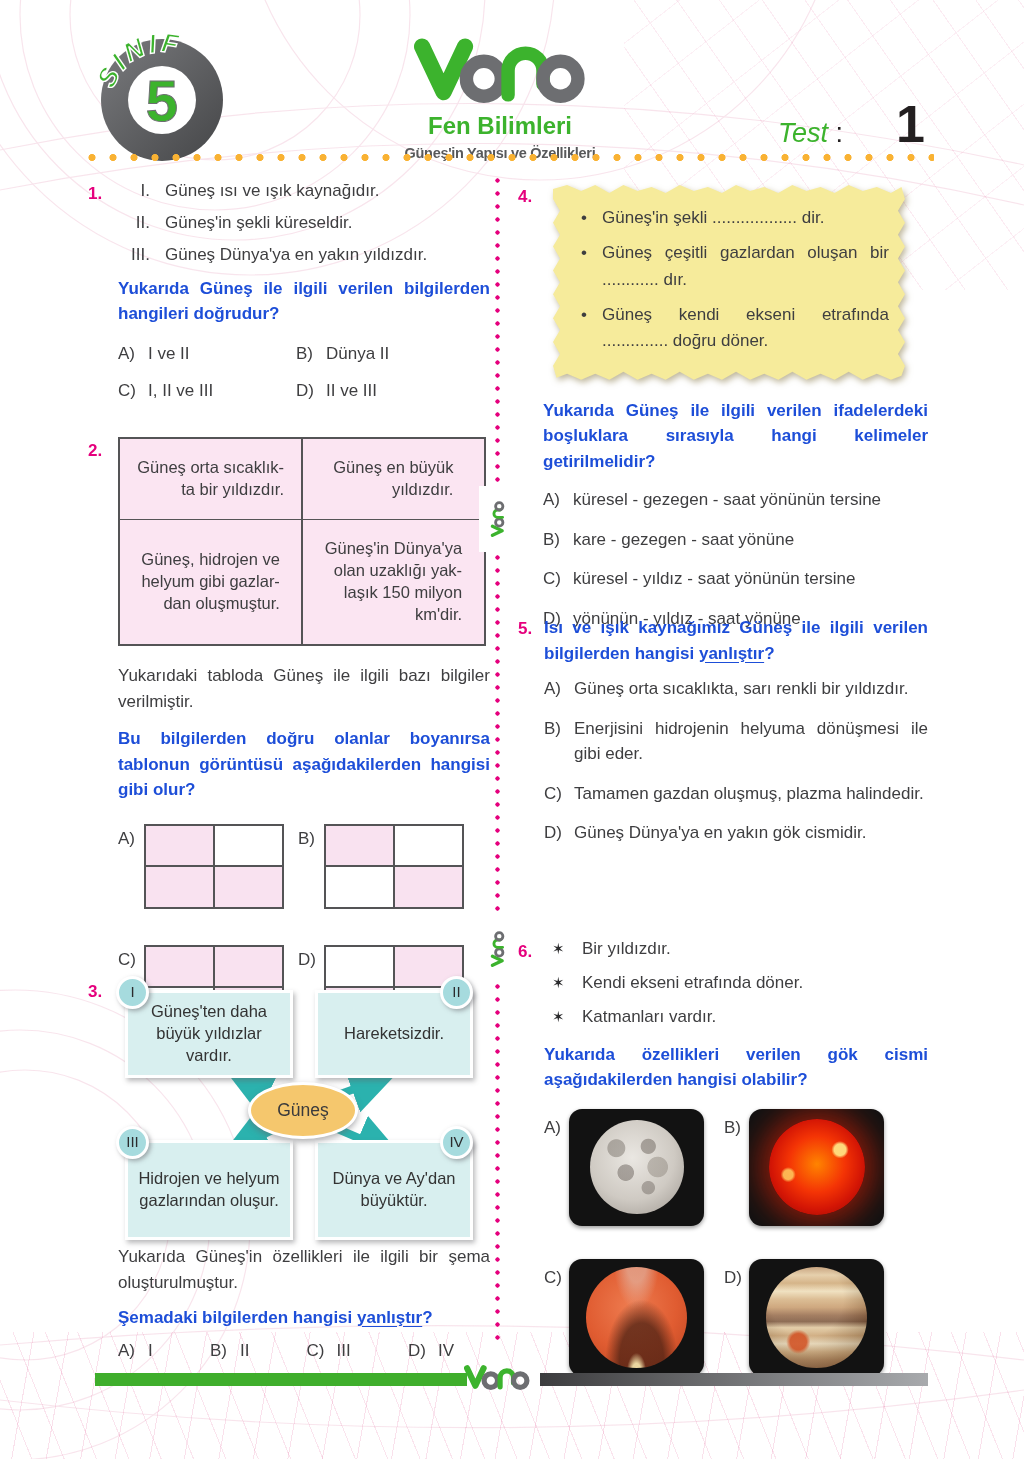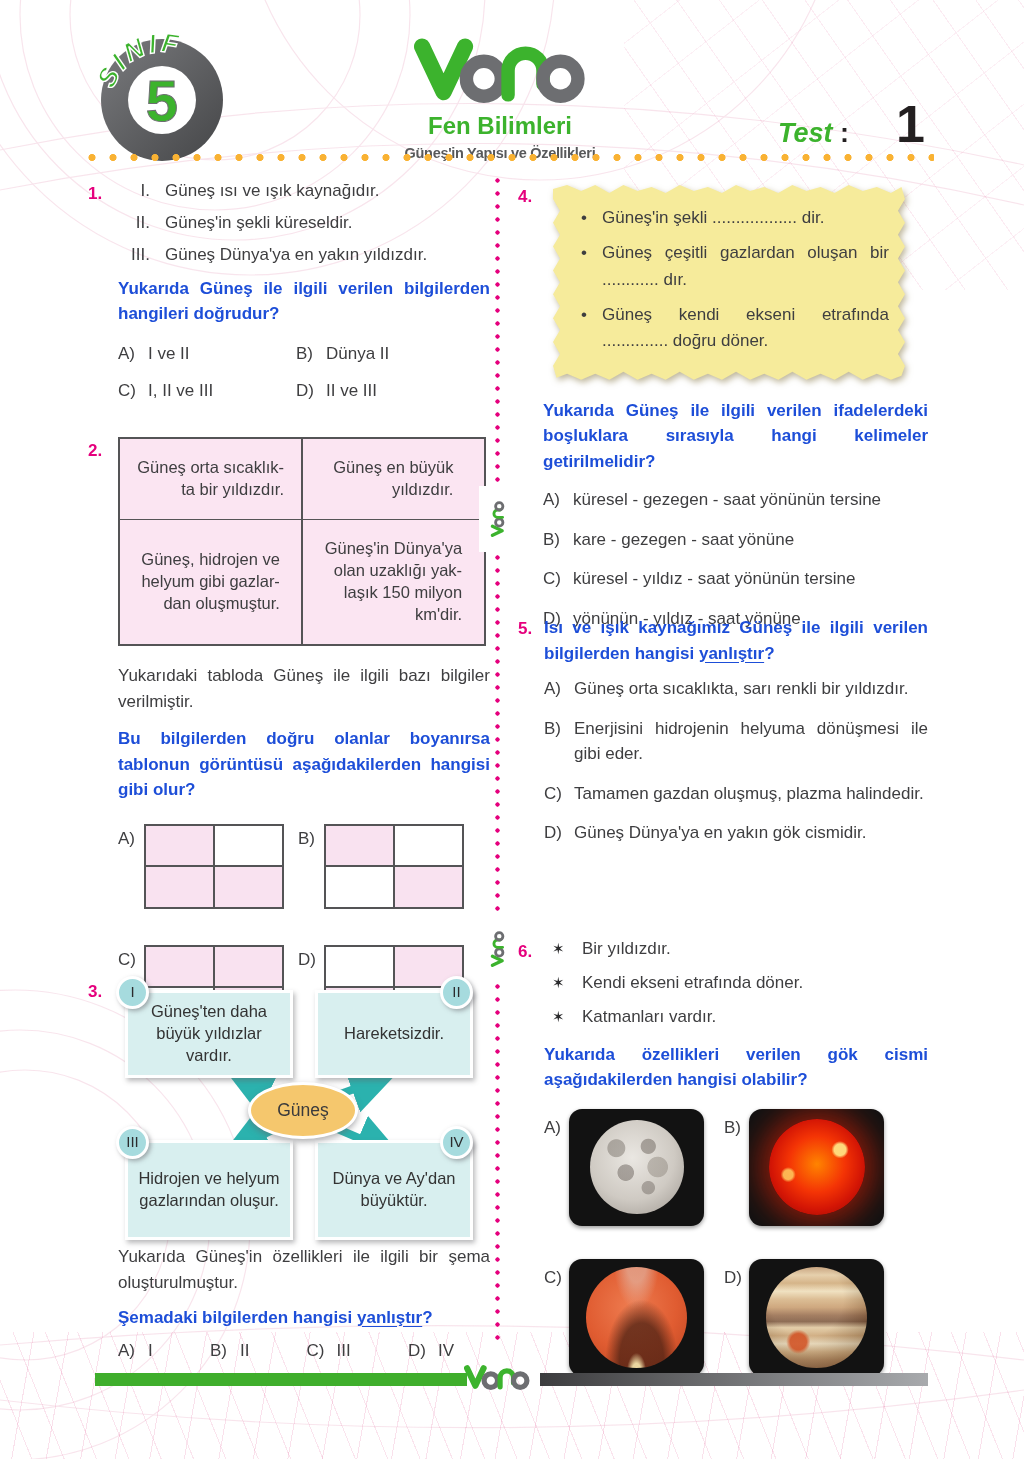--- a/index.html
+++ b/index.html
@@ -22,21 +22,21 @@
     position:absolute; right:0; top:0; width:400px; height:290px; z-index:0; pointer-events:none;
     background:
       repeating-linear-gradient(55deg,  transparent 0 34px, rgba(231,120,168,.14) 34px 35px),
       repeating-linear-gradient(-38deg, transparent 0 48px, rgba(231,120,168,.11) 48px 49px);
   }
   
   .badge { position:absolute; left:96px; top:28px; z-index:2; }
   .brand { position:absolute; left:388px; top:30px; width:224px; text-align:center; z-index:2; }
   .brand .subject { color:#3cb32d; font-size:24px; font-weight:700; margin-top:2px; }
   .brand .topic   { color:#58595b; font-size:14.5px; font-weight:700; letter-spacing:-0.3px; margin-top:5px; }
-  .test-label { position:absolute; left:778px; top:118px; color:#3cb32d; font-size:27px; font-weight:700; font-style:italic; z-index:2; }
+  .test-label { position:absolute; left:778px; top:118px; color:#3cb32d; font-size:27px; font-weight:400; font-style:italic; z-index:2; }
   .test-label .colon { color:#231f20; font-style:normal; }
   .test-number { position:absolute; left:896px; top:94px; color:#231f20; font-size:52px; font-weight:700; z-index:2; }
   .dotrow {
     position:absolute; left:88px; top:153px; width:846px; height:9px; z-index:2;
     background:radial-gradient(circle at 4px 4.5px, #f9b233 3.2px, transparent 3.9px);
     background-size:21px 9px; background-repeat:repeat-x;
   }
   
   .vdivider {
     position:absolute; left:495px; top:178px; width:5px; height:1168px; z-index:1;

